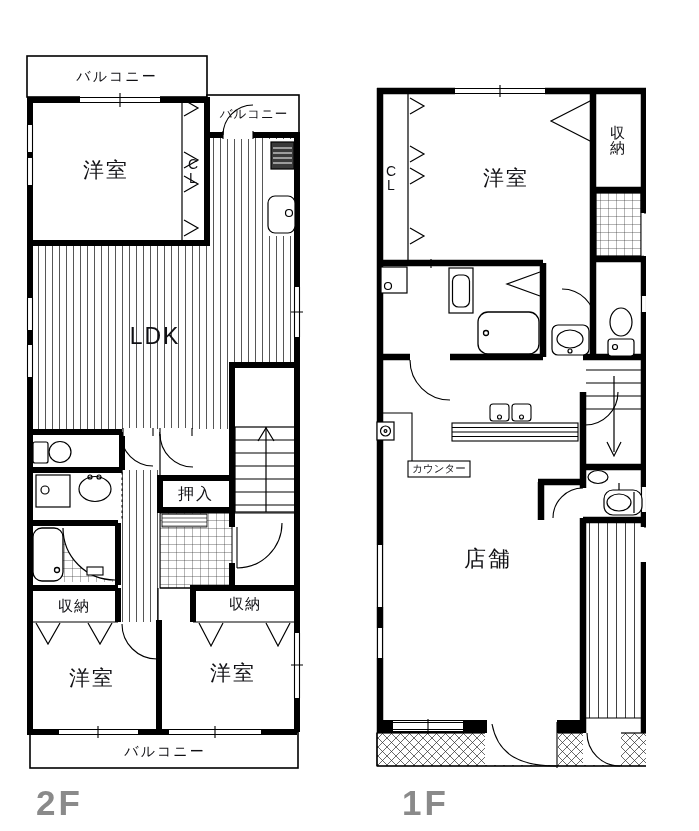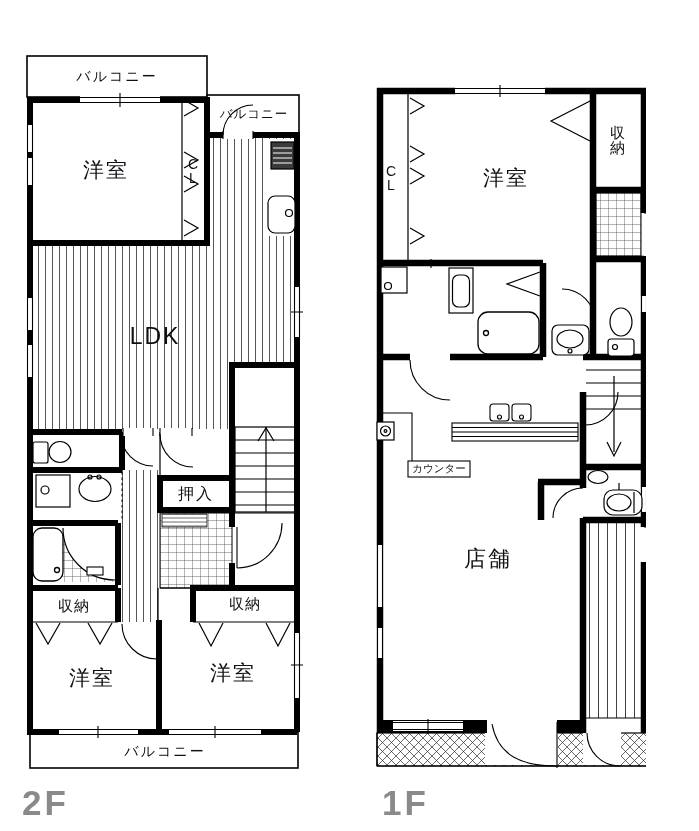--- a/index.html
+++ b/index.html
@@ -256,23 +256,23 @@
 <div class="lbl" style="left:106px;top:170px;font-size:21px;letter-spacing:2px;">洋室</div>
 <div class="lbl" style="left:193px;top:171px;font-size:14px;">C
 L</div>
 <div class="lbl" style="left:155px;top:337px;font-size:23px;letter-spacing:2px;">LDK</div>
 <div class="lbl" style="left:196px;top:494px;font-size:16px;letter-spacing:2px;">押入</div>
 <div class="lbl" style="left:74px;top:606px;font-size:15px;letter-spacing:1px;">収納</div>
 <div class="lbl" style="left:245px;top:604px;font-size:15px;letter-spacing:1px;">収納</div>
 <div class="lbl" style="left:92px;top:678px;font-size:21px;letter-spacing:2px;">洋室</div>
 <div class="lbl" style="left:233px;top:673px;font-size:21px;letter-spacing:2px;">洋室</div>
 <div class="lbl" style="left:165px;top:751px;font-size:14px;letter-spacing:2px;">バルコニー</div>
-<div class="floor-lbl" style="left:22px;top:783px;text-align:center;">2F</div>
+<div class="floor-lbl" style="left:36px;top:783px;text-align:center;">2F</div>
 
 <div class="lbl" style="left:391px;top:178px;font-size:14px;">C
 L</div>
 <div class="lbl" style="left:506px;top:178px;font-size:21px;letter-spacing:2px;">洋室</div>
 <div class="lbl" style="left:618px;top:140px;font-size:15px;letter-spacing:1px;">収納</div>
 <div class="lbl" style="left:439px;top:469px;font-size:10.5px;font-family:Liberation Mono, monospace;">カウンター</div>
 <div class="lbl" style="left:488px;top:559px;font-size:22px;letter-spacing:2px;">店舗</div>
-<div class="floor-lbl" style="left:382px;top:783px;">1F</div>
+<div class="floor-lbl" style="left:402px;top:783px;">1F</div>
 
 </div>
 
 </body></html>

